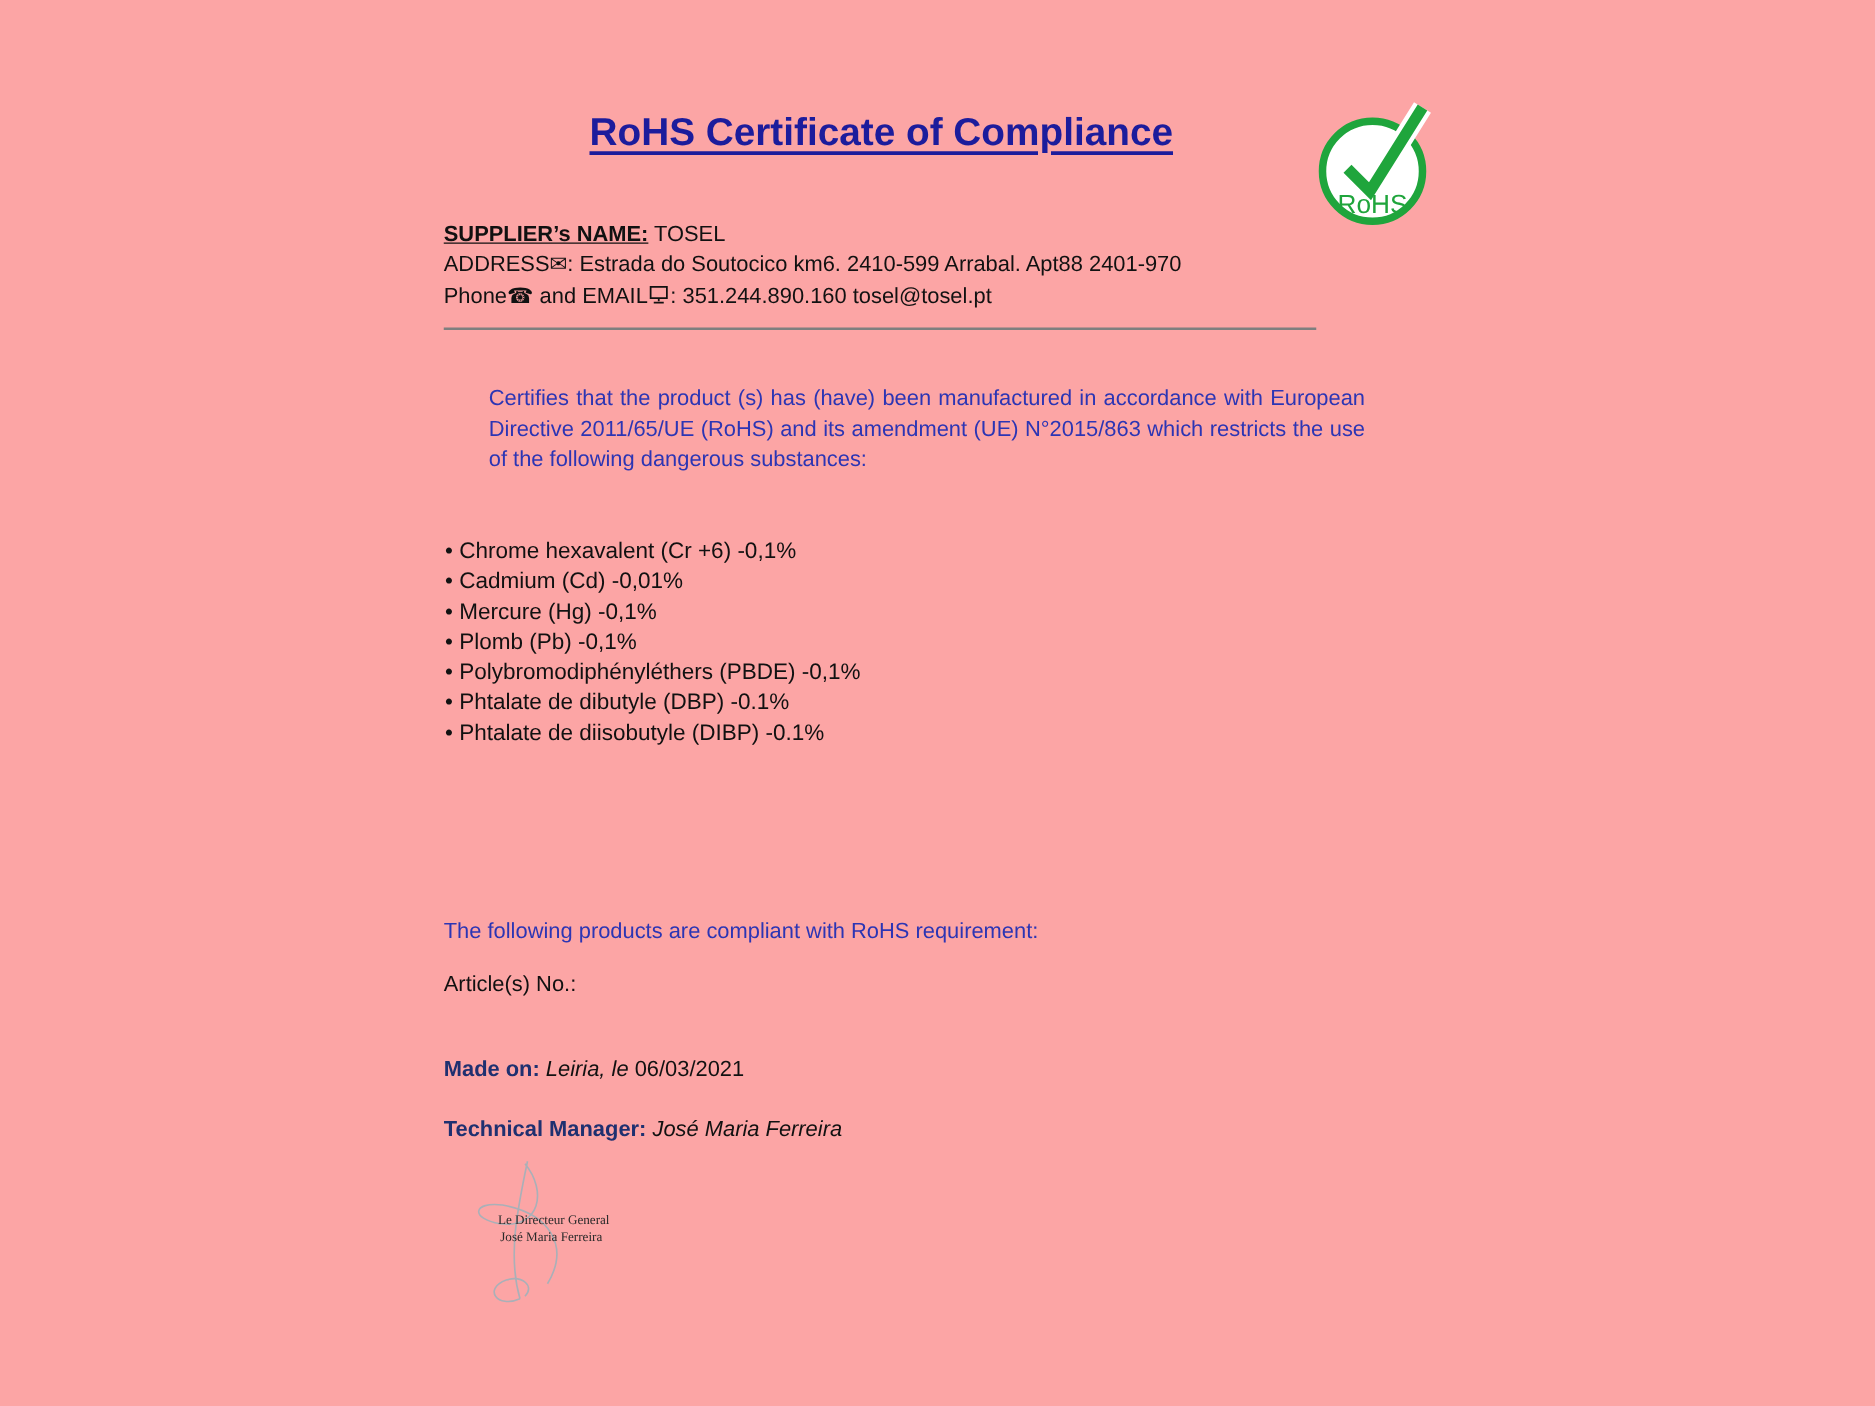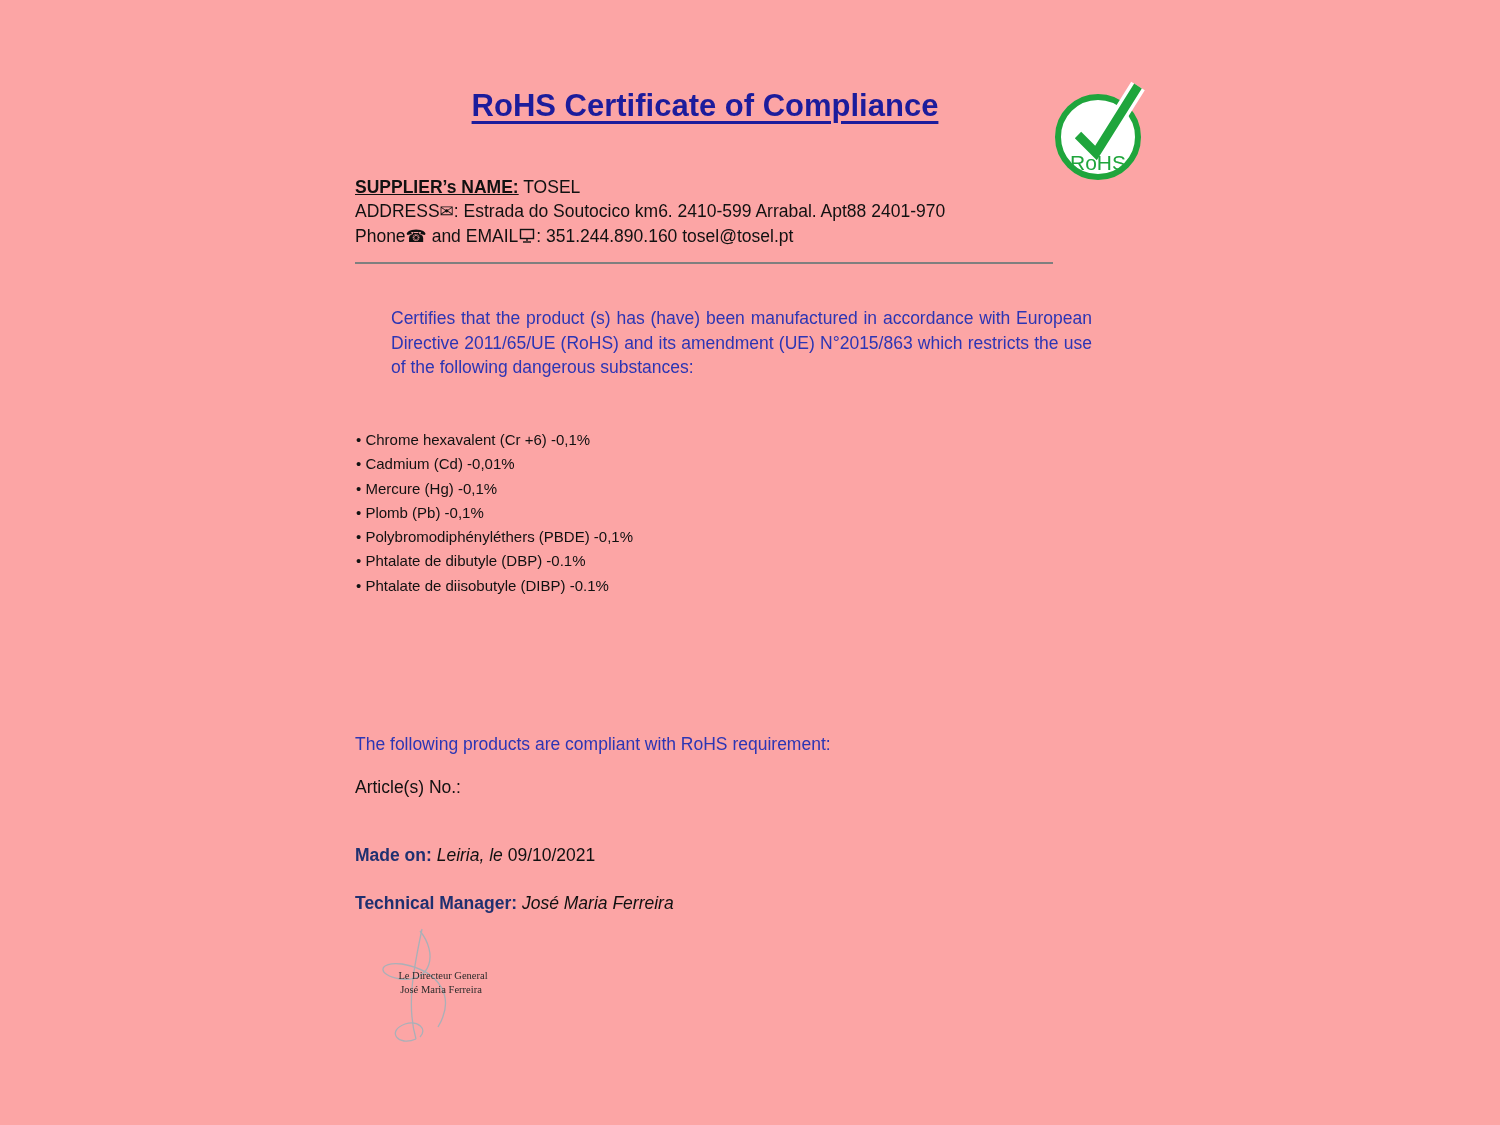--- a/index.html
+++ b/index.html
@@ -21,21 +21,21 @@
   .inline-icon { font-size:17px; }
   .computer-icon-svg { vertical-align:-2px; }
 
   .rule { position:absolute; left:355px; top:262px; width:698px; height:2px; background:#7f7f7f; }
 
   .certifies {
     position:absolute; left:355px; top:306px; width:701px;
     font-size:17.5px; line-height:24.5px; color:#2c35b4; text-align:justify;margin-left:36px;
   }
 
-  .substances { position:absolute; left:356px; top:428px; font-size:15px; line-height:24.3px; color:#111; }
+  .substances { position:absolute; left:356px; top:428px; font-size:18px; line-height:24.3px; color:#111; }
   .substance::before { content:"• "; }
 
   .compliance { position:absolute; left:355px; top:734px; font-size:17.5px; color:#2c35b4; }
   .articles   { position:absolute; left:355px; top:777px; font-size:17.5px; color:#111; }
 
   .made-on  { position:absolute; left:355px; top:845px; font-size:17.5px; }
   .tech-mgr { position:absolute; left:355px; top:893px; font-size:17.5px; }
   .navy-label { font-weight:bold; color:#1f3070; }
   .italic-val { font-style:italic; color:#111; }
   .plain-val  { color:#111; }
@@ -84,21 +84,21 @@
       <div class="substance">Phtalate de diisobutyle (DIBP) -0.1%</div>
     </div>
 
   <div class="compliance">The following products are compliant with RoHS requirement:</div>
 
   <div class="articles">Article(s) No.:</div>
 
   <div class="made-on">
     <span class="navy-label">Made on:</span>
     <span class="italic-val">Leiria, le</span>
-    <span class="plain-val">09/10/2021</span>
+    <span class="plain-val">06/03/2021</span>
   </div>
 
   <div class="tech-mgr">
     <span class="navy-label">Technical Manager:</span>
     <span class="italic-val">José Maria Ferreira</span>
   </div>
 
   <div class="signature">
     <svg width="180" height="125" viewBox="0 0 180 125">
       <path d="M62 6 C 80 28, 74 58, 42 54 C 18 50, 20 36, 44 39 C 82 46, 98 72, 80 102" fill="none" stroke="#aab0b8" stroke-width="1.3"></path>

